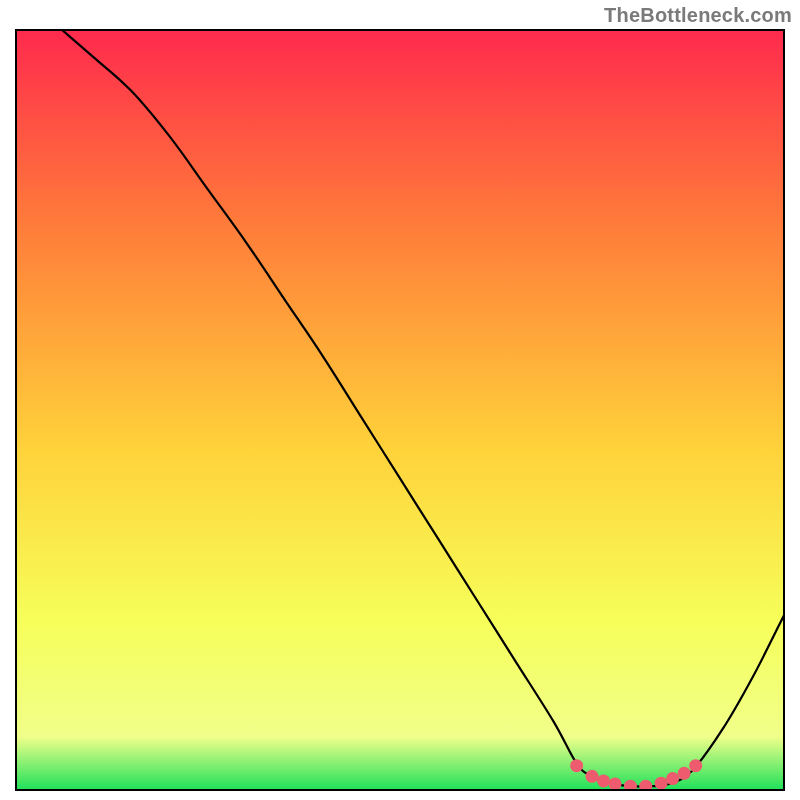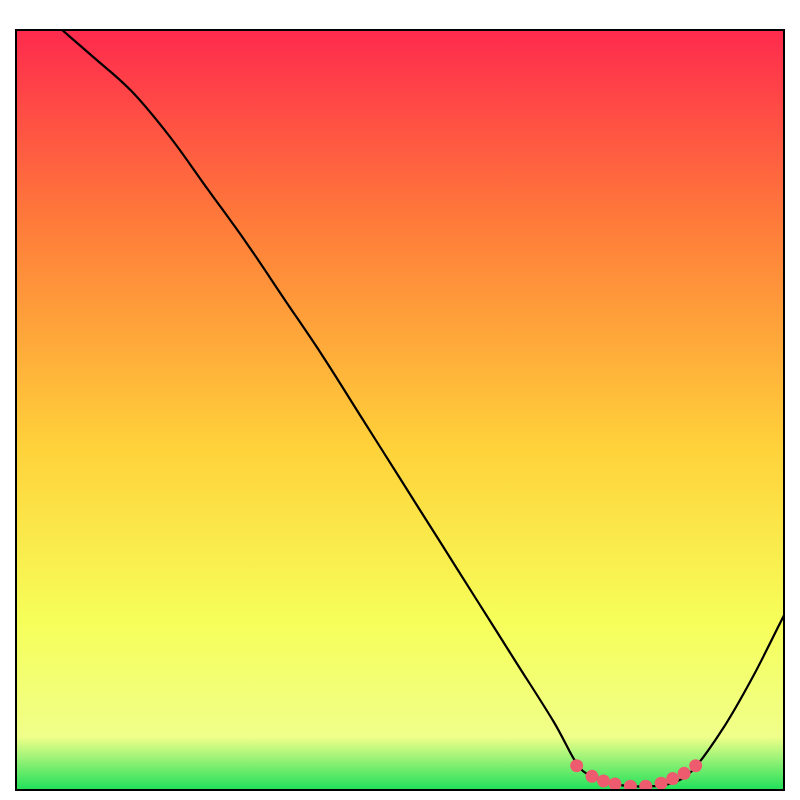--- a/index.html
+++ b/index.html
@@ -31,20 +31,21 @@
     top: 0;
     left: 0;
     width: 800px;
     height: 800px;
   }
 </style>
 </head>
 <body>
 <div class="container">
 
+  <div class="attribution">TheBottleneck.com</div>
 
   <svg id="chart-svg" viewBox="0 0 800 800" preserveAspectRatio="none">
     <defs>
       <linearGradient id="bg-grad" x1="0" y1="0" x2="0" y2="1">
         <stop id="g0" offset="0%" stop-color="#ff2a4d"></stop>
         <stop id="g1" offset="25%" stop-color="#ff7a3a"></stop>
         <stop id="g2" offset="55%" stop-color="#ffd23a"></stop>
         <stop id="g3" offset="78%" stop-color="#f6ff5a"></stop>
         <stop id="g4" offset="93%" stop-color="#f0ff8a"></stop>
         <stop id="g5" offset="100%" stop-color="#1fe05a"></stop>

